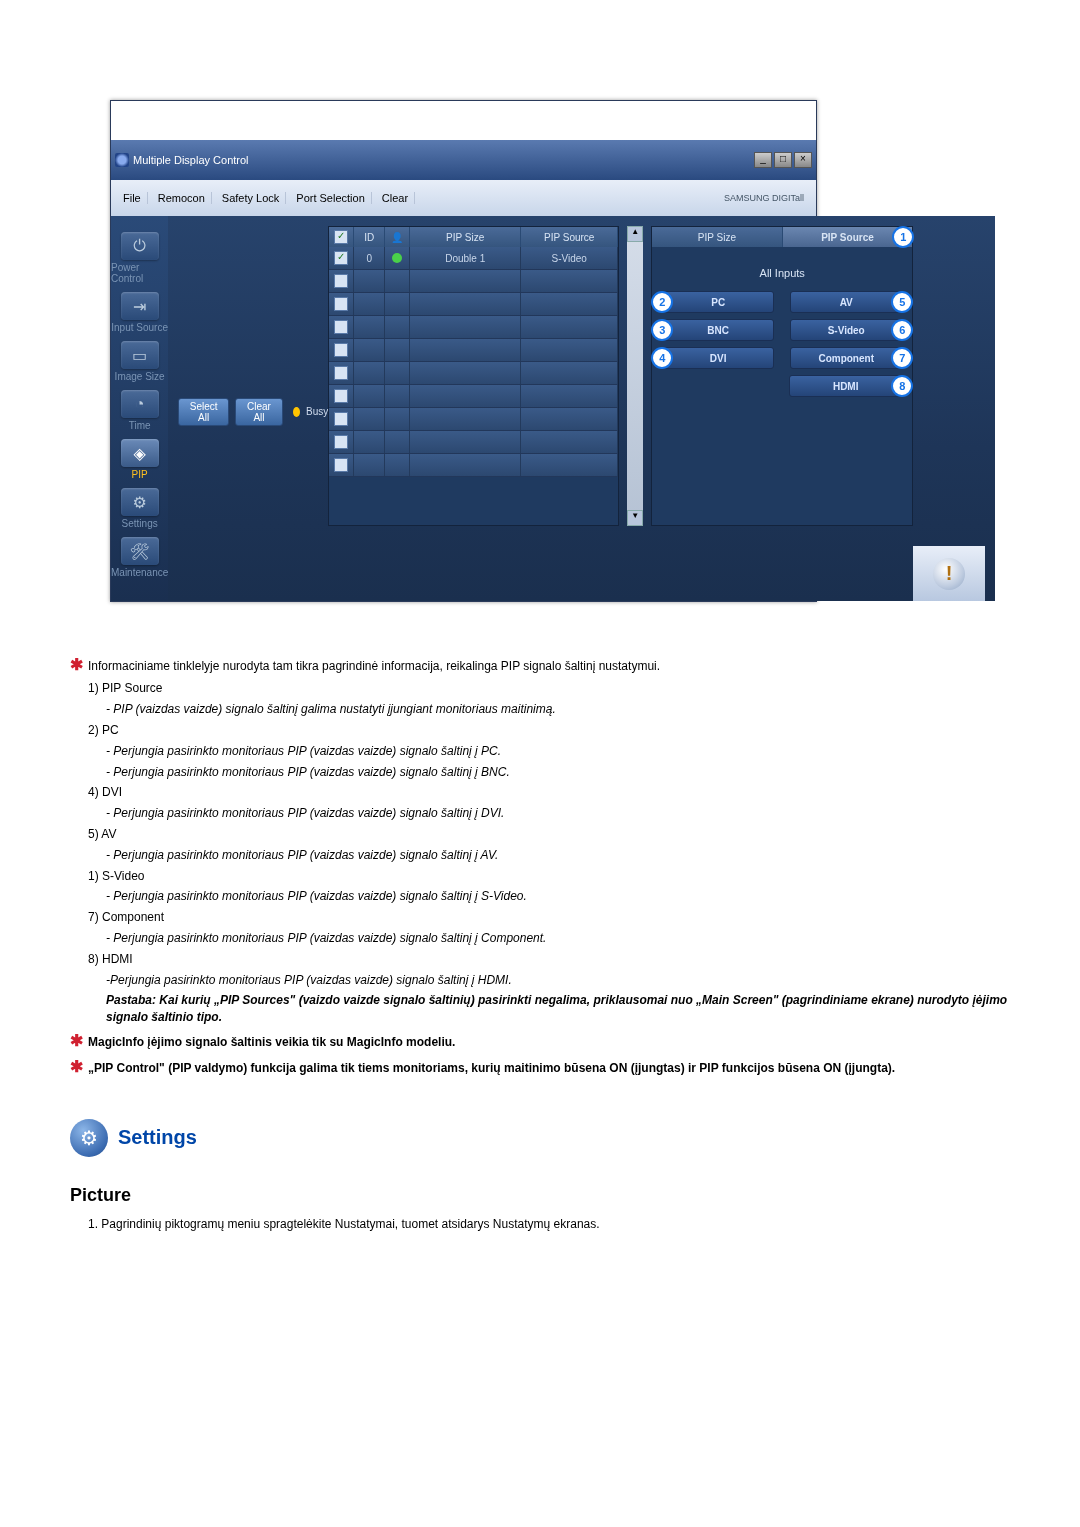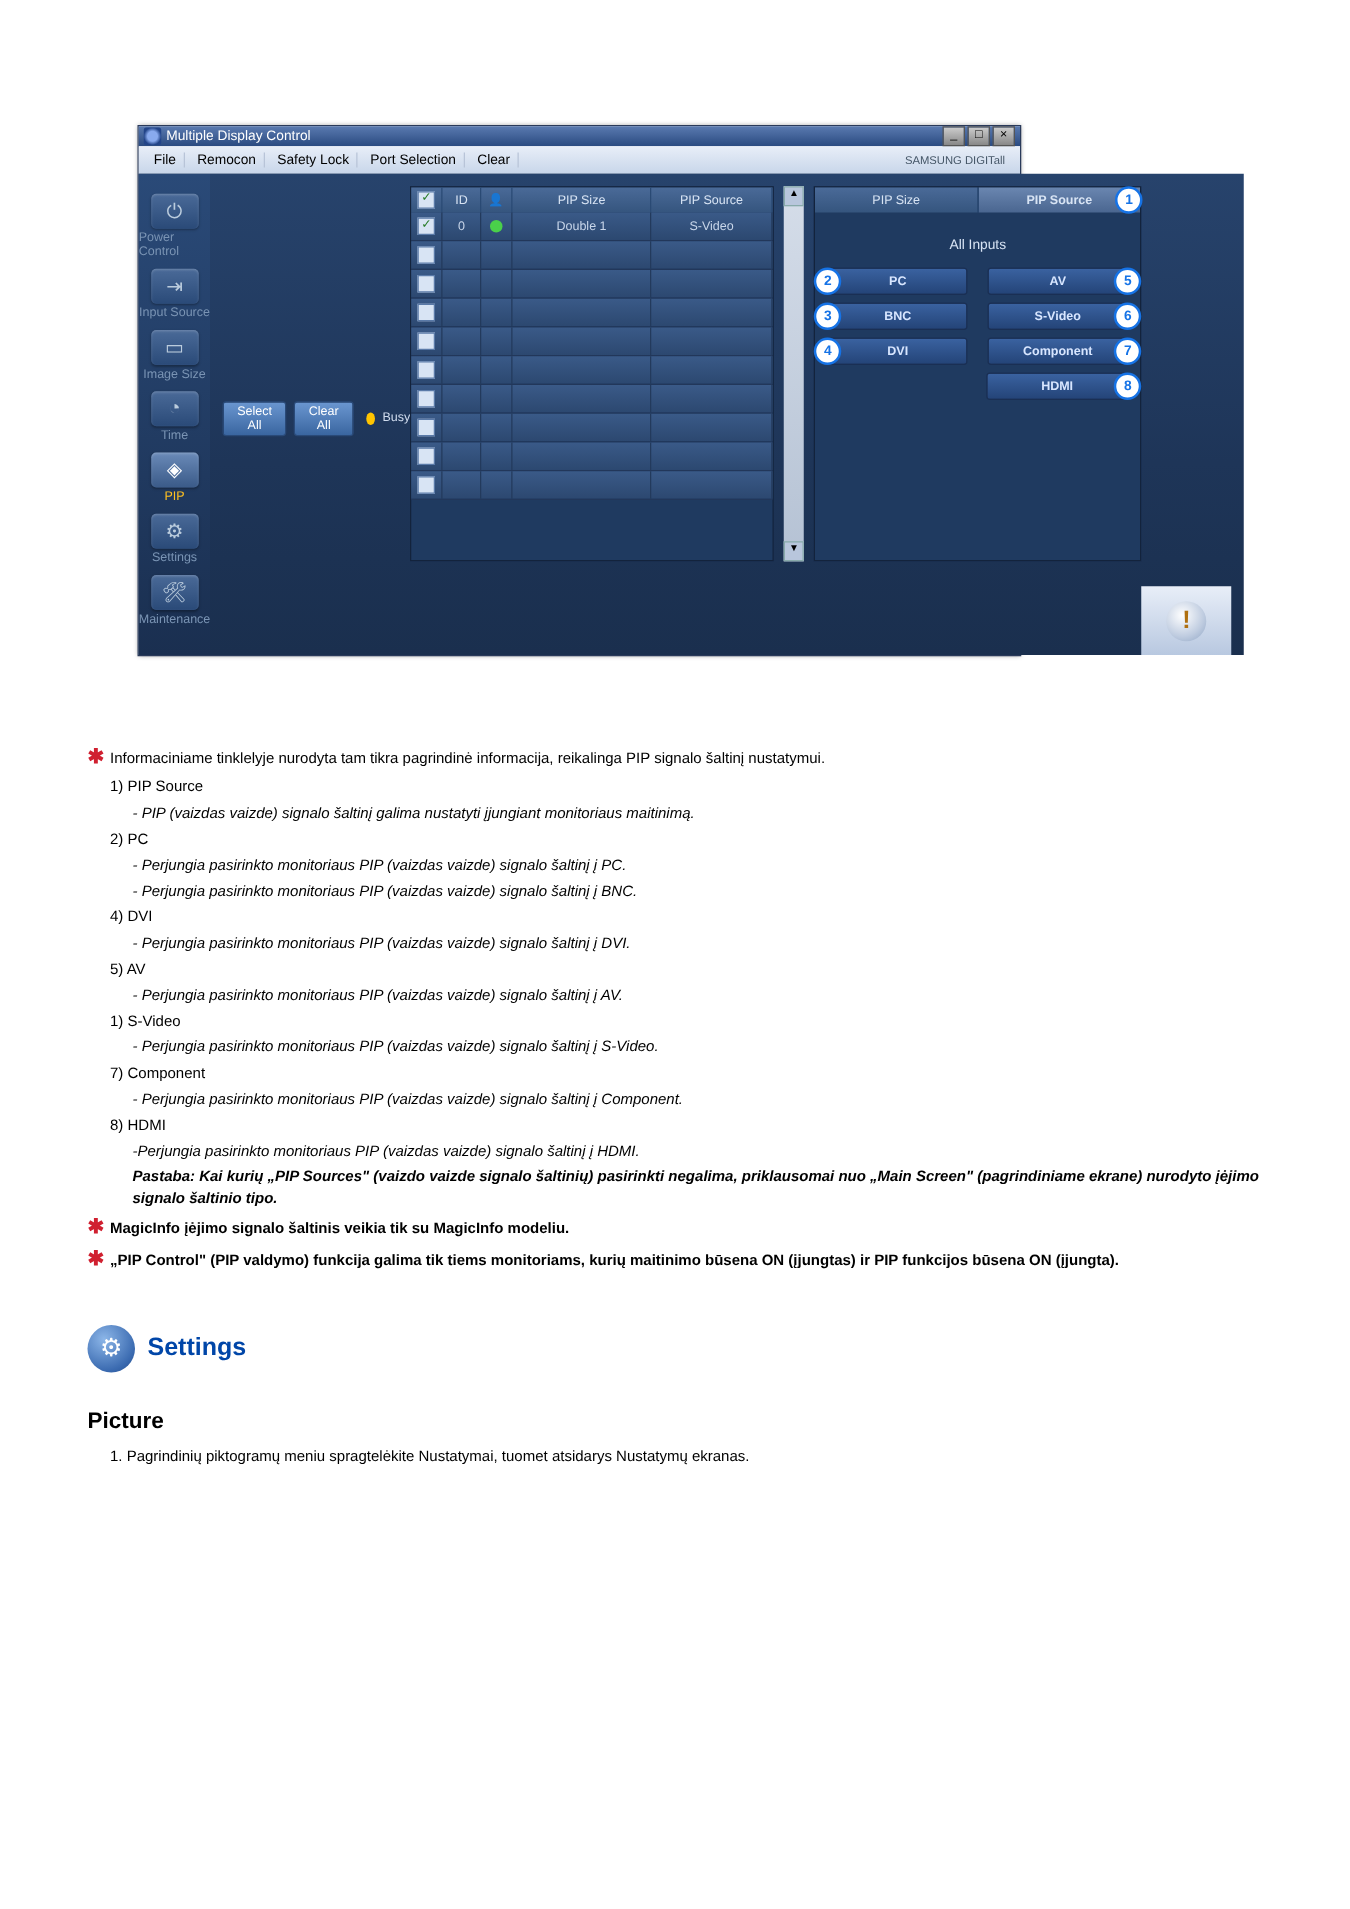--- a/index.html
+++ b/index.html
@@ -17,23 +17,24 @@
     width: 705px;
     margin-left: 40px;
     border: 1px solid #2a3a5a;
     box-shadow: 0 0 4px rgba(0,0,0,0.4);
   }
   .titlebar {
     height: 16px;
     background: linear-gradient(#5a7ab0, #2a4a80);
     display: flex;
     align-items: center;
-    padding: 0 4px;
+    padding: 12px 4px;
     color: #fff;
     font-size: 11px;
+    margin-top: 39px;
   }
   .titlebar-icon {
     width: 14px; height: 14px;
     background: radial-gradient(circle, #8ae 40%, #248 70%);
     margin-right: 4px;
     border-radius: 2px;
   }
   .winbtns {
     margin-left: auto;
     display: flex;
@@ -42,21 +43,21 @@
   .winbtn {
     width: 16px; height: 14px;
     background: linear-gradient(#ccc, #888);
     border: 1px solid #555;
     font-size: 10px;
     line-height: 12px;
     text-align: center;
     color: #000;
   }
   .menubar {
-    height: 22px;
+    height: 36px;
     background: linear-gradient(#e8eef8, #c8d6ea);
     display: flex;
     align-items: center;
     padding: 0 6px;
     font-size: 11px;
     gap: 4px;
   }
   .menubar span {
     padding: 0 6px;
     border-right: 1px solid #b8c4d8;
@@ -303,21 +304,21 @@
   }
 
   
   .star {
     color: #d02030;
     font-size: 16px;
     font-weight: bold;
     display: inline-block;
     width: 18px;
   }
-  .doc { margin-top: 70px; }
+  .doc { margin-top: 52px; }
   .doc-line { margin: 4px 0; line-height: 1.4; }
   .indent1 { margin-left: 18px; }
   .indent2 { margin-left: 36px; font-style: italic; }
   .bold { font-weight: bold; }
   .section-title {
     display: flex;
     align-items: center;
     margin-top: 40px;
     gap: 10px;
   }

